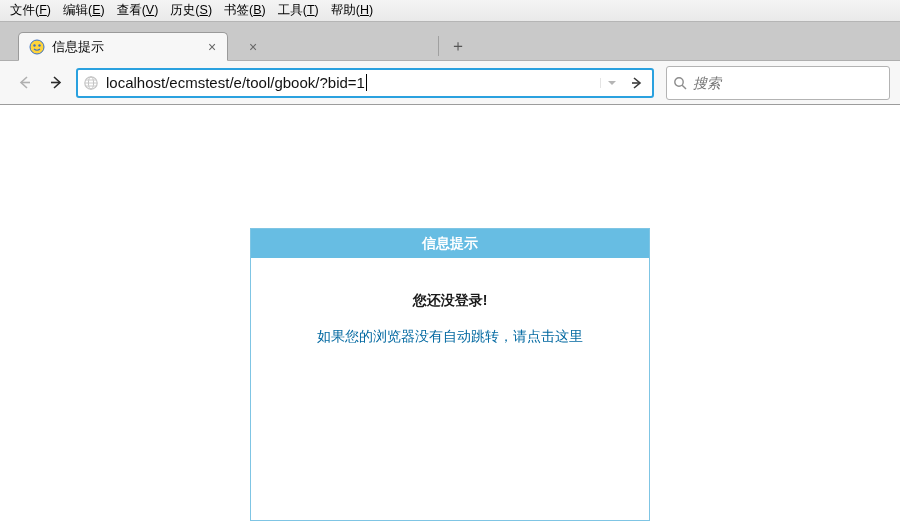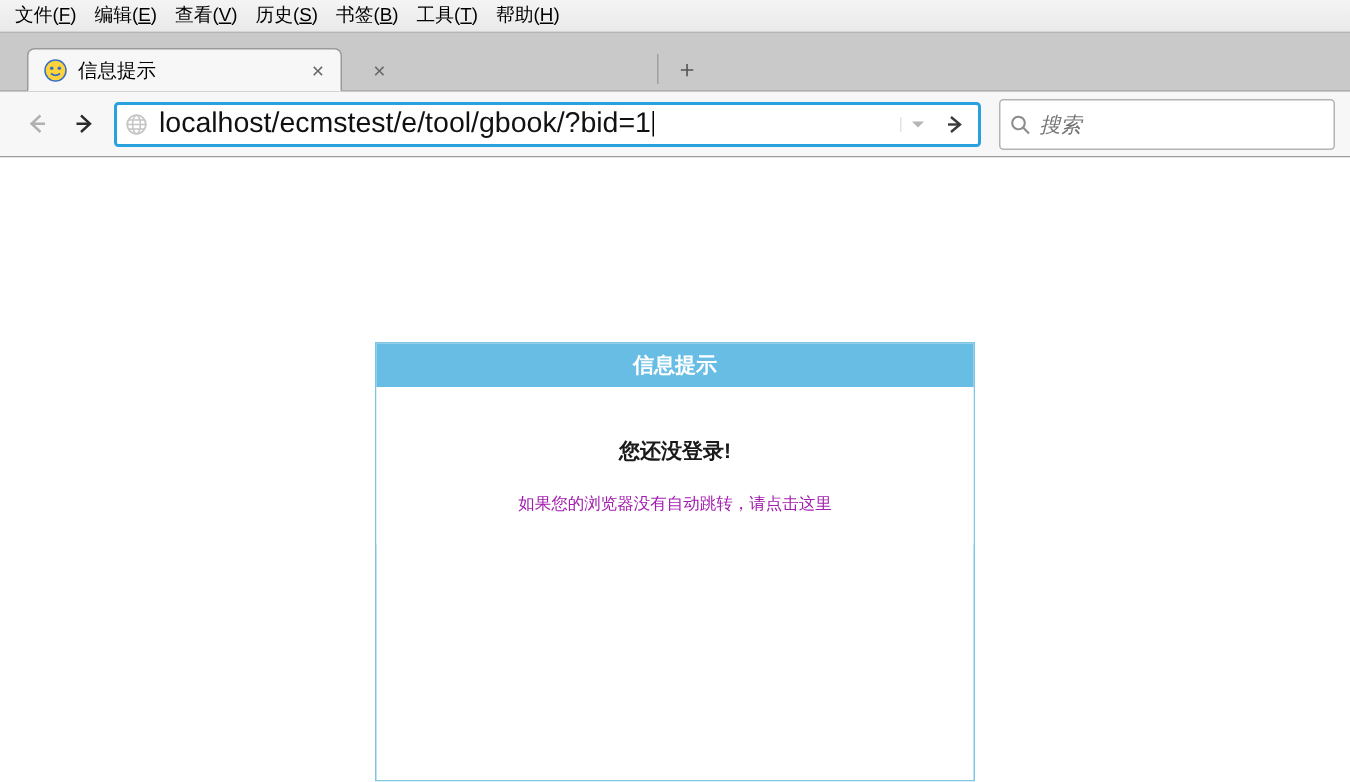--- a/index.html
+++ b/index.html
@@ -117,21 +117,21 @@
   display: flex;
   align-items: center;
   margin-left: 2px;
 }
 .urlbar .ident {
   width: 26px; display: flex; align-items: center; justify-content: center;
   color: #b8b8b8;
 }
 .urlbar .url-text {
   flex: 1;
-  font-size: 19px;
+  font-size: 15px;
   color: #111;
   padding: 0 2px;
   position: relative;
 }
 .urlbar .url-text .caret {
   display: inline-block; width: 0; border-left: 1px solid #000;
   height: 17px; vertical-align: -3px; margin-left: 1px;
 }
 .urlbar .dd {
   width: 22px; display: flex; align-items: center; justify-content: center;
@@ -189,22 +189,22 @@
   text-align: center;
   padding: 34px 10px 20px 10px;
 }
 .msgbox .body .l1 {
   font-weight: bold;
   font-size: 14px;
   color: #1a1a1a;
   margin-bottom: 18px;
 }
 .msgbox .body .l2 {
-  font-size: 11px;
-  color: #a21caf;
+  font-size: 14px;
+  color: #0369a1;
 }
 .msgbox .body .l2 .lnk { cursor: pointer; }
 
 svg { display: block; }
 </style>
 </head>
 <body>
 
 <div class="menubar">
   <div class="m-item"><span>文件(</span><span class="ul">F</span><span>)</span></div>

